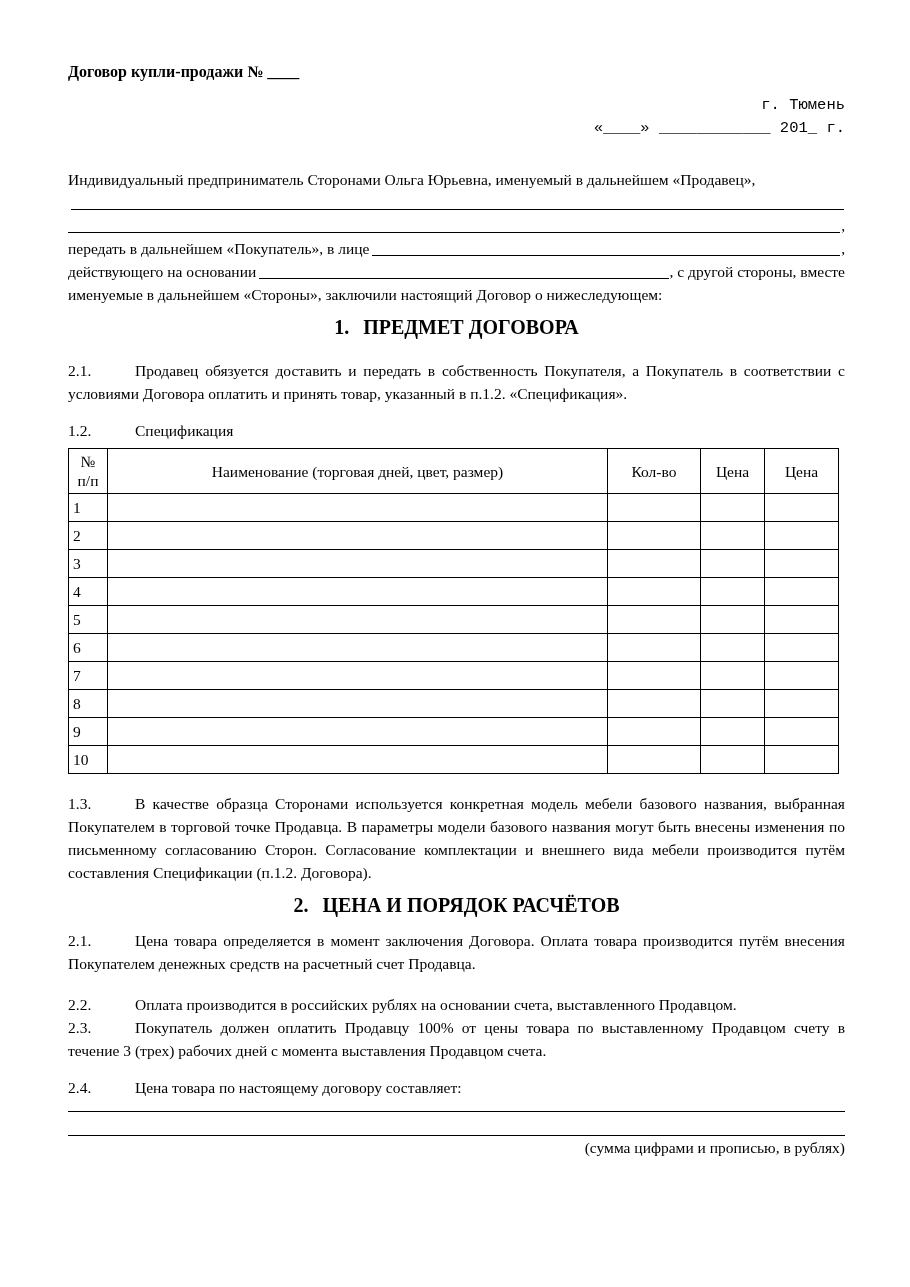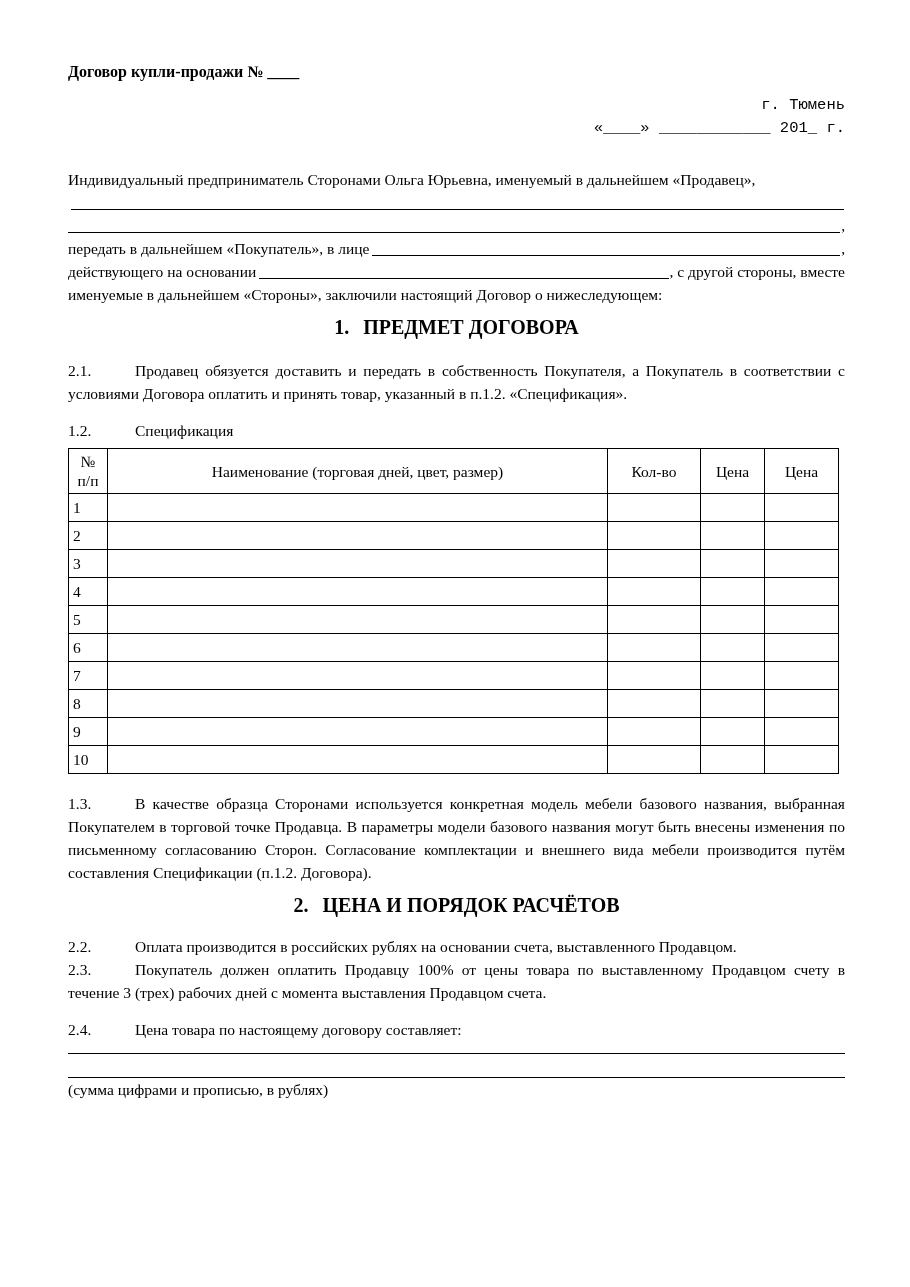--- a/index.html
+++ b/index.html
@@ -84,21 +84,21 @@
   table.spec td.num { text-align: left; padding-left: 4px; }
   table.spec tr.trow td { height: 25px; vertical-align: middle; }
   table.spec td.total { padding-left: 6px; }
 
   .sumline {
     border-bottom: 1px solid #000;
     height: 12px;
   }
   .sumline2 { height: 23px; }
   .sum-caption {
-    text-align: left;
+    text-align: right;
     line-height: 21px;
     margin-top: 1px;
   }
 </style>
 </head>
 <body>
 
 <div class="page">
 
   <div class="doc-title">Договор купли-продажи № ____</div>
@@ -239,20 +239,23 @@
   </table>
 
   <div class="clause mt18">
     <span class="cnum">1.3.</span><span>В качестве образца Сторонами используется конкретная модель мебели базового названия, выбранная Покупателем в торговой точке Продавца. В параметры модели базового названия могут быть внесены изменения по письменному согласованию Сторон. Согласование комплектации и внешнего вида мебели производится путём составления Спецификации (п.1.2. Договора).</span>
   </div>
 
   <div class="sec-heading">
     <span class="secnum">2.</span><span>ЦЕНА И ПОРЯДОК РАСЧЁТОВ</span>
   </div>
 
+  <div class="clause mt12">
+    <span class="cnum">2.1.</span><span>Цена товара определяется в момент заключения Договора. Оплата товара производится путём внесения Покупателем денежных средств на расчетный счет Продавца.</span>
+  </div>
 
   <div class="clause mt18">
     <span class="cnum">2.2.</span><span>Оплата производится в российских рублях на основании счета, выставленного Продавцом.</span>
   </div>
 
   <div class="clause mt8">
     <span class="cnum">2.3.</span><span>Покупатель должен оплатить Продавцу 100% от цены товара по выставленному Продавцом счету в течение 3 (трех) рабочих дней с момента выставления Продавцом счета.</span>
   </div>
 
   <div class="clause mt14">

